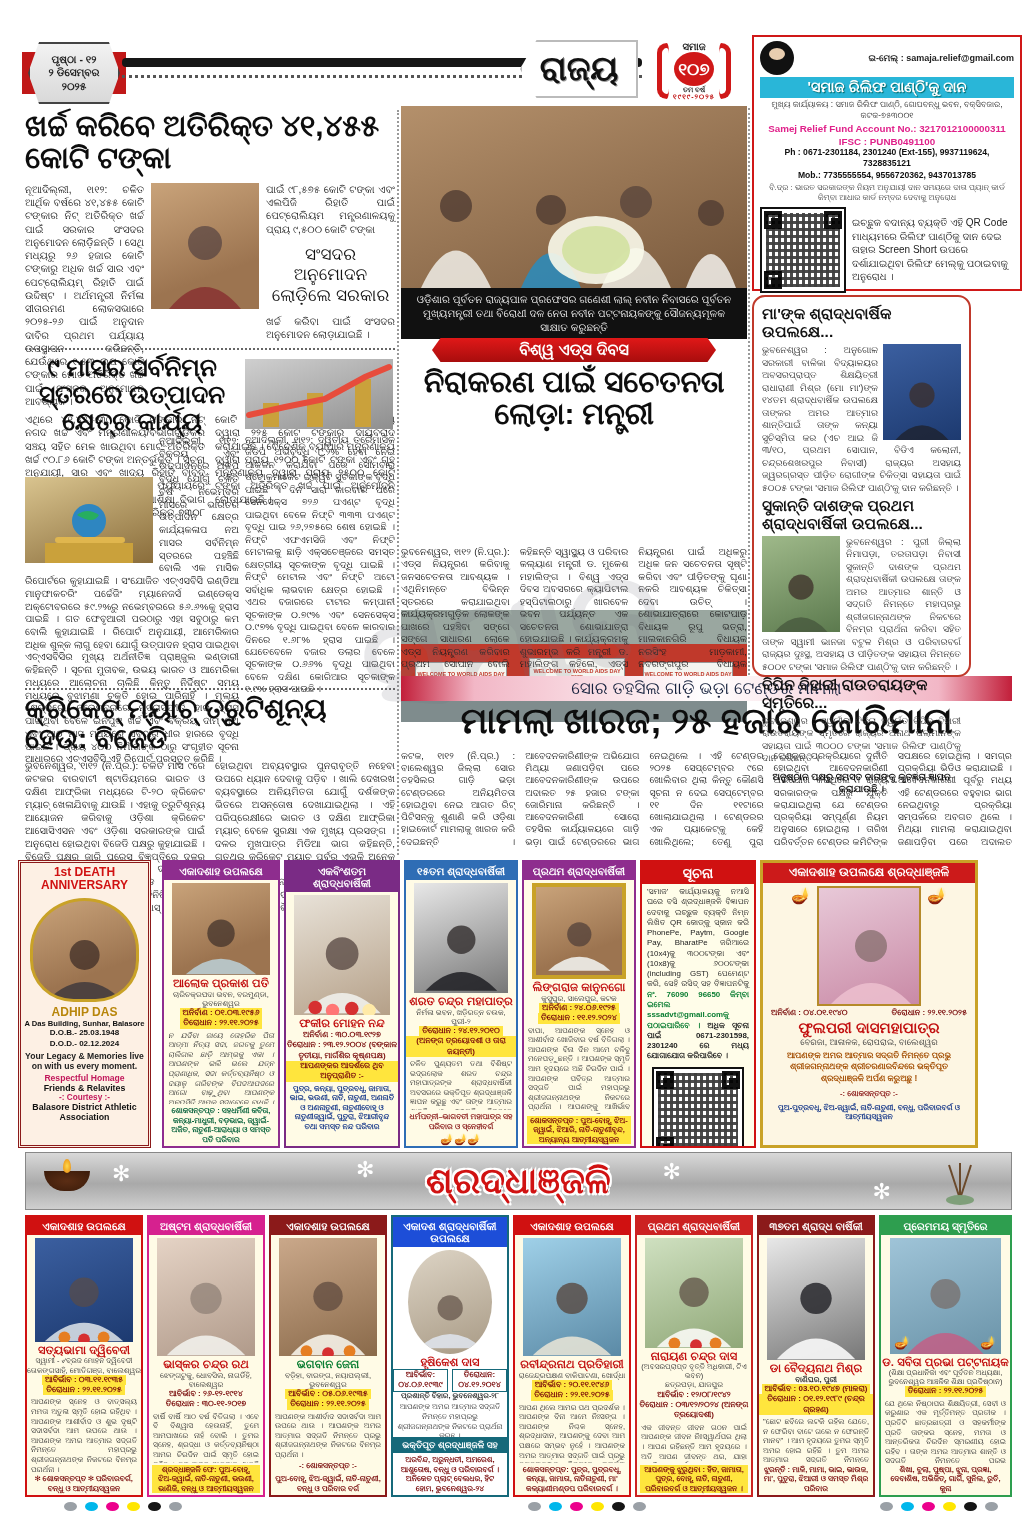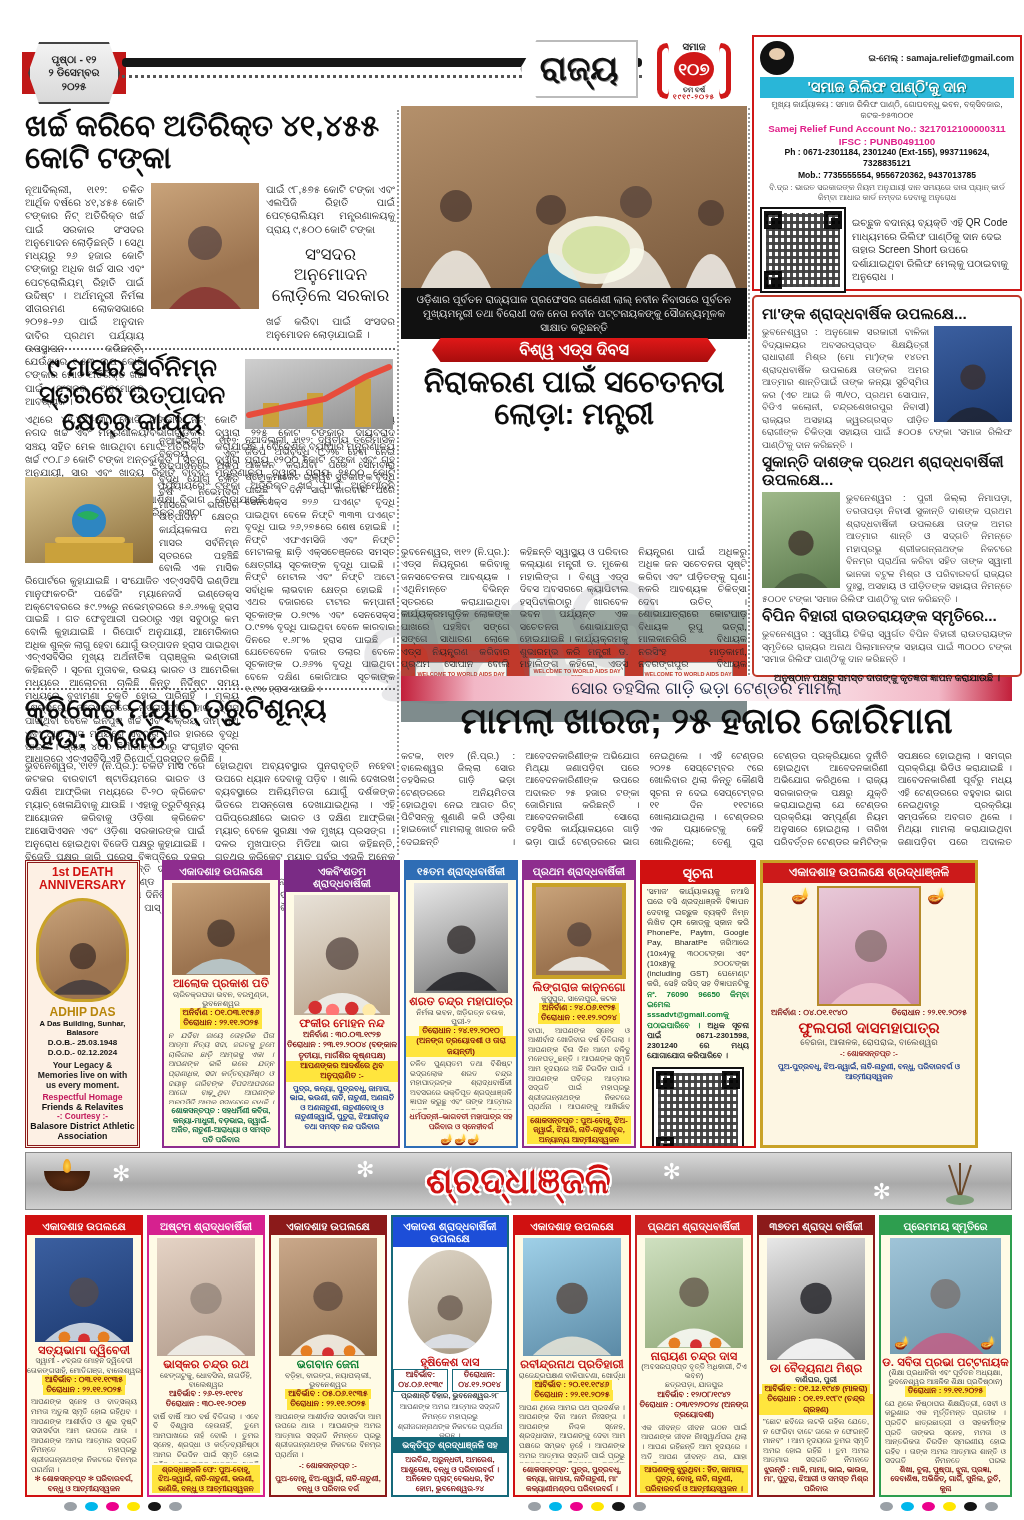--- a/index.html
+++ b/index.html
@@ -66,21 +66,21 @@
   .avatar::after { content:""; position:absolute; left:9px; top:7px; width:16px; height:12px; border-radius:50%; background:#e8cdb0; }
 
   .qr { background:#fff; border:2px solid #111; position:relative; flex:none; }
   .qr .fp { position:absolute; width:18px; height:18px; border:4px solid #111; }
   .qr .fp::after { content:""; position:absolute; left:3px; top:3px; width:8px; height:8px; background:#111; }
   .qr .noise { position:absolute; inset:4px;
       background-image:repeating-linear-gradient(0deg,#111 0 3px,transparent 3px 7px),repeating-linear-gradient(90deg,#111 0 3px,transparent 3px 6px);
       background-blend-mode:multiply; opacity:.75; }
 
   
-  .membox { left:752px; top:295px; width:270px; height:382px; border:2px solid #c0392b; border-radius:5px; background:#fff; padding:6px 8px; }
+  .membox { left:752px; top:295px; width:219px; height:382px; border:2px solid #c0392b; border-radius:13px; background:#fff; padding:6px 8px; }
   .memtitle { font-weight:bold; font-size:15.5px; color:#111; margin:2px 0 3px; }
   .memtxt { font-size:9.3px; line-height:1.35; text-align:justify; color:#333; }
   .memfoot { font-size:9.5px; font-weight:bold; text-align:center; color:#111; margin-top:6px; }
   .memph { width:78px; height:96px; }
   .fl-r { float:right; margin:0 0 3px 5px; }
   .fl-l { float:left; margin:0 6px 3px 0; }
 
   
   .obit { position:absolute; border:2px solid #a00; background:#fffbe6; display:flex; flex-direction:column; overflow:hidden; }
   .ohd { color:#fff; text-align:center; font-weight:bold; font-size:10.5px; padding:3px 2px; line-height:1.15; flex:none; }
@@ -263,21 +263,21 @@
           <path d="M12 100 Q50 58 88 100Z" fill="rgba(70,85,60,.75)"></path>
         </svg>
     </div>
     <div class="memtxt">ଭୁବନେଶ୍ୱର : ପୁରୀ ଜିଲ୍ଲା ନିମାପଡ଼ା, ତରତାପଡ଼ା ନିବାସୀ ସୁକାନ୍ତି ଦାଶଙ୍କ ପ୍ରଥମ ଶ୍ରାଦ୍ଧବାର୍ଷିକୀ ଉପଲକ୍ଷେ ତାଙ୍କ ଅମର ଆତ୍ମାର ଶାନ୍ତି ଓ ସଦ୍‌ଗତି ନିମନ୍ତେ ମହାପ୍ରଭୁ ଶ୍ରୀଜଗନ୍ନାଥଙ୍କ ନିକଟରେ ବିନମ୍ର ପ୍ରାର୍ଥନା କରିବା ସହିତ ତାଙ୍କ ସ୍ୱାମୀ ଭାନଜା ବଟୁଳ ମିଶ୍ର ଓ ପରିବାରବର୍ଗ ରାଜ୍ୟର ଦୁଃସ୍ଥ, ଅସହାୟ ଓ ପୀଡ଼ିତଙ୍କ ସହାୟତା ନିମନ୍ତେ ୫୦୦୧ ଟଙ୍କା 'ସମାଜ ରିଲିଫ ପାଣ୍ଠି'କୁ ଦାନ କରିଛନ୍ତି ।</div>
     <div style="clear:both;"></div>
     <div class="memtitle">ବିପିନ ବିହାରୀ ରାଉତରାୟଙ୍କ ସ୍ମୃତିରେ...</div>
     <div class="memtxt">ଭୁବନେଶ୍ୱର : ସ୍ୱର୍ଗୀୟ ଟିକିରା ସ୍ୱର୍ଗତ ବିପିନ ବିହାରୀ ରାଉତରାୟଙ୍କ ସ୍ମୃତିରେ ରାଜ୍ୟର ଅନାଥ ପିଲାମାନଙ୍କ ସହାୟତା ପାଇଁ ୩୦୦୦ ଟଙ୍କା 'ସମାଜ ରିଲିଫ ପାଣ୍ଠି'କୁ ଦାନ କରିଛନ୍ତି ।</div>
     <div class="memfoot">ଅନୁଷ୍ଠାନ ପକ୍ଷରୁ ସମସ୍ତ ଦାତାଙ୍କୁ କୃତଜ୍ଞତା ଜ୍ଞାପନ କରାଯାଉଛି ।</div>
   </div>
 
-  <div class="obit" style="left:25px;top:860px;width:115px;height:288px;border:3px double #8b1a1a;background:#fdf0e4;">
+  <div class="obit" style="left:18px;top:860px;width:133px;height:288px;border:3px double #8b1a1a;background:#fdf0e4;">
     <div style="color:#d01111;font-weight:bold;font-size:12px;text-align:center;padding:3px 2px;line-height:1.1;">1st DEATH ANNIVERSARY</div>
     <div class="oph ph" style="height:104px;border:3px solid #c9a227;border-radius:50% 50% 40% 40%;">
       <svg width="100%" height="70" viewBox="0 0 100 70" style="left:0;">
           <circle cx="50" cy="26" r="15" fill="rgba(55,40,35,.7)"></circle>
           <path d="M14 70 Q50 36 86 70Z" fill="rgba(45,45,55,.7)"></path>
         </svg>
     </div>
     <div style="text-align:center;font-weight:bold;color:#b8860b;font-size:12px;margin-top:3px;">ADHIP DAS</div>
     <div class="oad" style="font-weight:bold;color:#111;">A Das Building, Sunhar, Balasore</div>
     <div class="odt" style="color:#111;">D.O.B.- 25.03.1948</div>
@@ -383,20 +383,21 @@
           </svg>
       </div>
       <span style="font-size:16px;color:#c9a227;">🪔</span>
     </div>
     <div style="display:flex;justify-content:space-between;padding:0 8px;margin-top:2px;">
       <span class="odt">ଅନିର୍ବାଣ : ୦୪.୦୧.୧୯୪୦</span>
       <span class="odt">ତିରୋଧାନ : ୨୨.୧୧.୨୦୨୫</span>
     </div>
     <div class="onm" style="font-size:15px;">ଫୁଲପରୀ ଦାସମହାପାତ୍ର</div>
     <div class="oad" style="font-size:8.6px;">ବେରଜା, ଆଳାଳକ, ରୋପରାଇ, ବାଲେଶ୍ୱର</div>
+    <div style="font-size:8.4px;font-weight:bold;color:#a34d00;text-align:center;padding:3px 10px;line-height:1.35;">ଆପଣଙ୍କ ଅମର ଆତ୍ମାର ସଦ୍‌ଗତି ନିମନ୍ତେ ପ୍ରଭୁ ଶ୍ରୀଜଗନ୍ନାଥଙ୍କ ଶ୍ରୀଚରଣାରବିନ୍ଦରେ ଭକ୍ତିପୂତ ଶ୍ରଦ୍ଧାଞ୍ଜଳି ଅର୍ପଣ କରୁଅଛୁ !</div>
     <div class="oft" style="color:#8b1a1a;">-: ଶୋକସନ୍ତପ୍ତ :-</div>
     <div class="oft" style="color:#1a3b8b;">ପୁଅ-ପୁତ୍ରବଧୂ, ଝିଅ-ଜ୍ୱାଇଁ, ନାତି-ନାତୁଣୀ, ବନ୍ଧୁ, ପରିବାରବର୍ଗ ଓ ଆତ୍ମୀୟସ୍ୱଜନ</div>
   </div>
 
   <div class="sbanner">
     <div style="position:absolute;left:18px;top:18px;" class="diya"></div>
     <span class="flower" style="position:absolute;left:86px;top:8px;">✻</span>
     <span class="flower" style="position:absolute;left:330px;top:4px;">✻</span>
     <span class="title">ଶ୍ରଦ୍ଧାଞ୍ଜଳି</span>
     <span class="flower" style="position:absolute;right:330px;top:6px;">✻</span>
@@ -523,21 +524,21 @@
   <div class="obit" style="left:757px;top:1215px;width:118px;height:282px;border-color:#8b1a1a;">
     <div class="ohd" style="background:#8b1a1a;">୩୭ତମ ଶ୍ରାଦ୍ଧ ବାର୍ଷିକୀ</div>
     <div class="oph ph bw" style="height:122px;">
         <svg width="100%" height="88" viewBox="0 0 100 88">
           <circle cx="50" cy="26" r="16" fill="rgba(40,40,45,.85)"></circle>
           <path d="M10 88 Q50 46 90 88Z" fill="rgba(250,250,250,.9)"></path>
         </svg>
       </div>
     <div class="onm">ଡା ବୈଦ୍ୟନାଥ ମିଶ୍ର</div>
     <div class="oad" style="font-weight:bold;">ବାଣିଘର, ପୁରୀ</div>
-    <div class="odt"><span class="hl">ଆବିର୍ଭାବ : ୦୧.12.୧୯୪୭ (ମାଳରା)</span></div>
+    <div class="odt"><span class="hl">ଆବିର୍ଭାବ : 03.୧୦.୧୯୪୭ (ମାଳରା)</span></div>
     <div class="odt"><span class="hl">ତିରୋଧାନ : ୦୧.୧୨.୧୯୮୯ (ଚନ୍ଦ୍ର ଗ୍ରହଣ)</span></div>
     <div class="obd">"ଛୋଟ ଛବିରେ ଲଟକି ରହିଲ ଯେତେ, ନ ଫେରିବା ବାଟେ ଗଲେ ନ ଫେରନ୍ତି ମାନବ" । ଆମ ହୃଦୟରେ ତୁମର ସ୍ମୃତି ଅମର ହୋଇ ରହିଛି । ତୁମ ଅମର ଆତ୍ମାର ସଦ୍‌ଗତି ନିମନ୍ତେ ମହାପ୍ରଭୁ ଶ୍ରୀଜଗନ୍ନାଥଙ୍କ ନିକଟରେ ବିନମ୍ର ପ୍ରାର୍ଥନା ।</div>
     <div class="oft">ଝୁରନ୍ତି : ମାଳି, ମାମା, ଭାଇ, ଭାଉଜ, ମା', ପୁତୁରା, ଝିଆରୀ ଓ ସମସ୍ତ ମିଶ୍ର ପରିବାର</div>
   </div>
 
   <div class="obit" style="left:879px;top:1215px;width:133px;height:282px;border-color:#2e9e4f;">
     <div class="ohd" style="background:#2e9e4f;">ପ୍ରେମମୟ ସ୍ମୃତିରେ</div>
     <div class="oph ph" style="height:116px;background:linear-gradient(160deg,#9fc4d8,#6a93a8);">
         <svg width="100%" height="84" viewBox="0 0 100 84">
           <circle cx="50" cy="24" r="15" fill="rgba(120,110,105,.75)"></circle>

